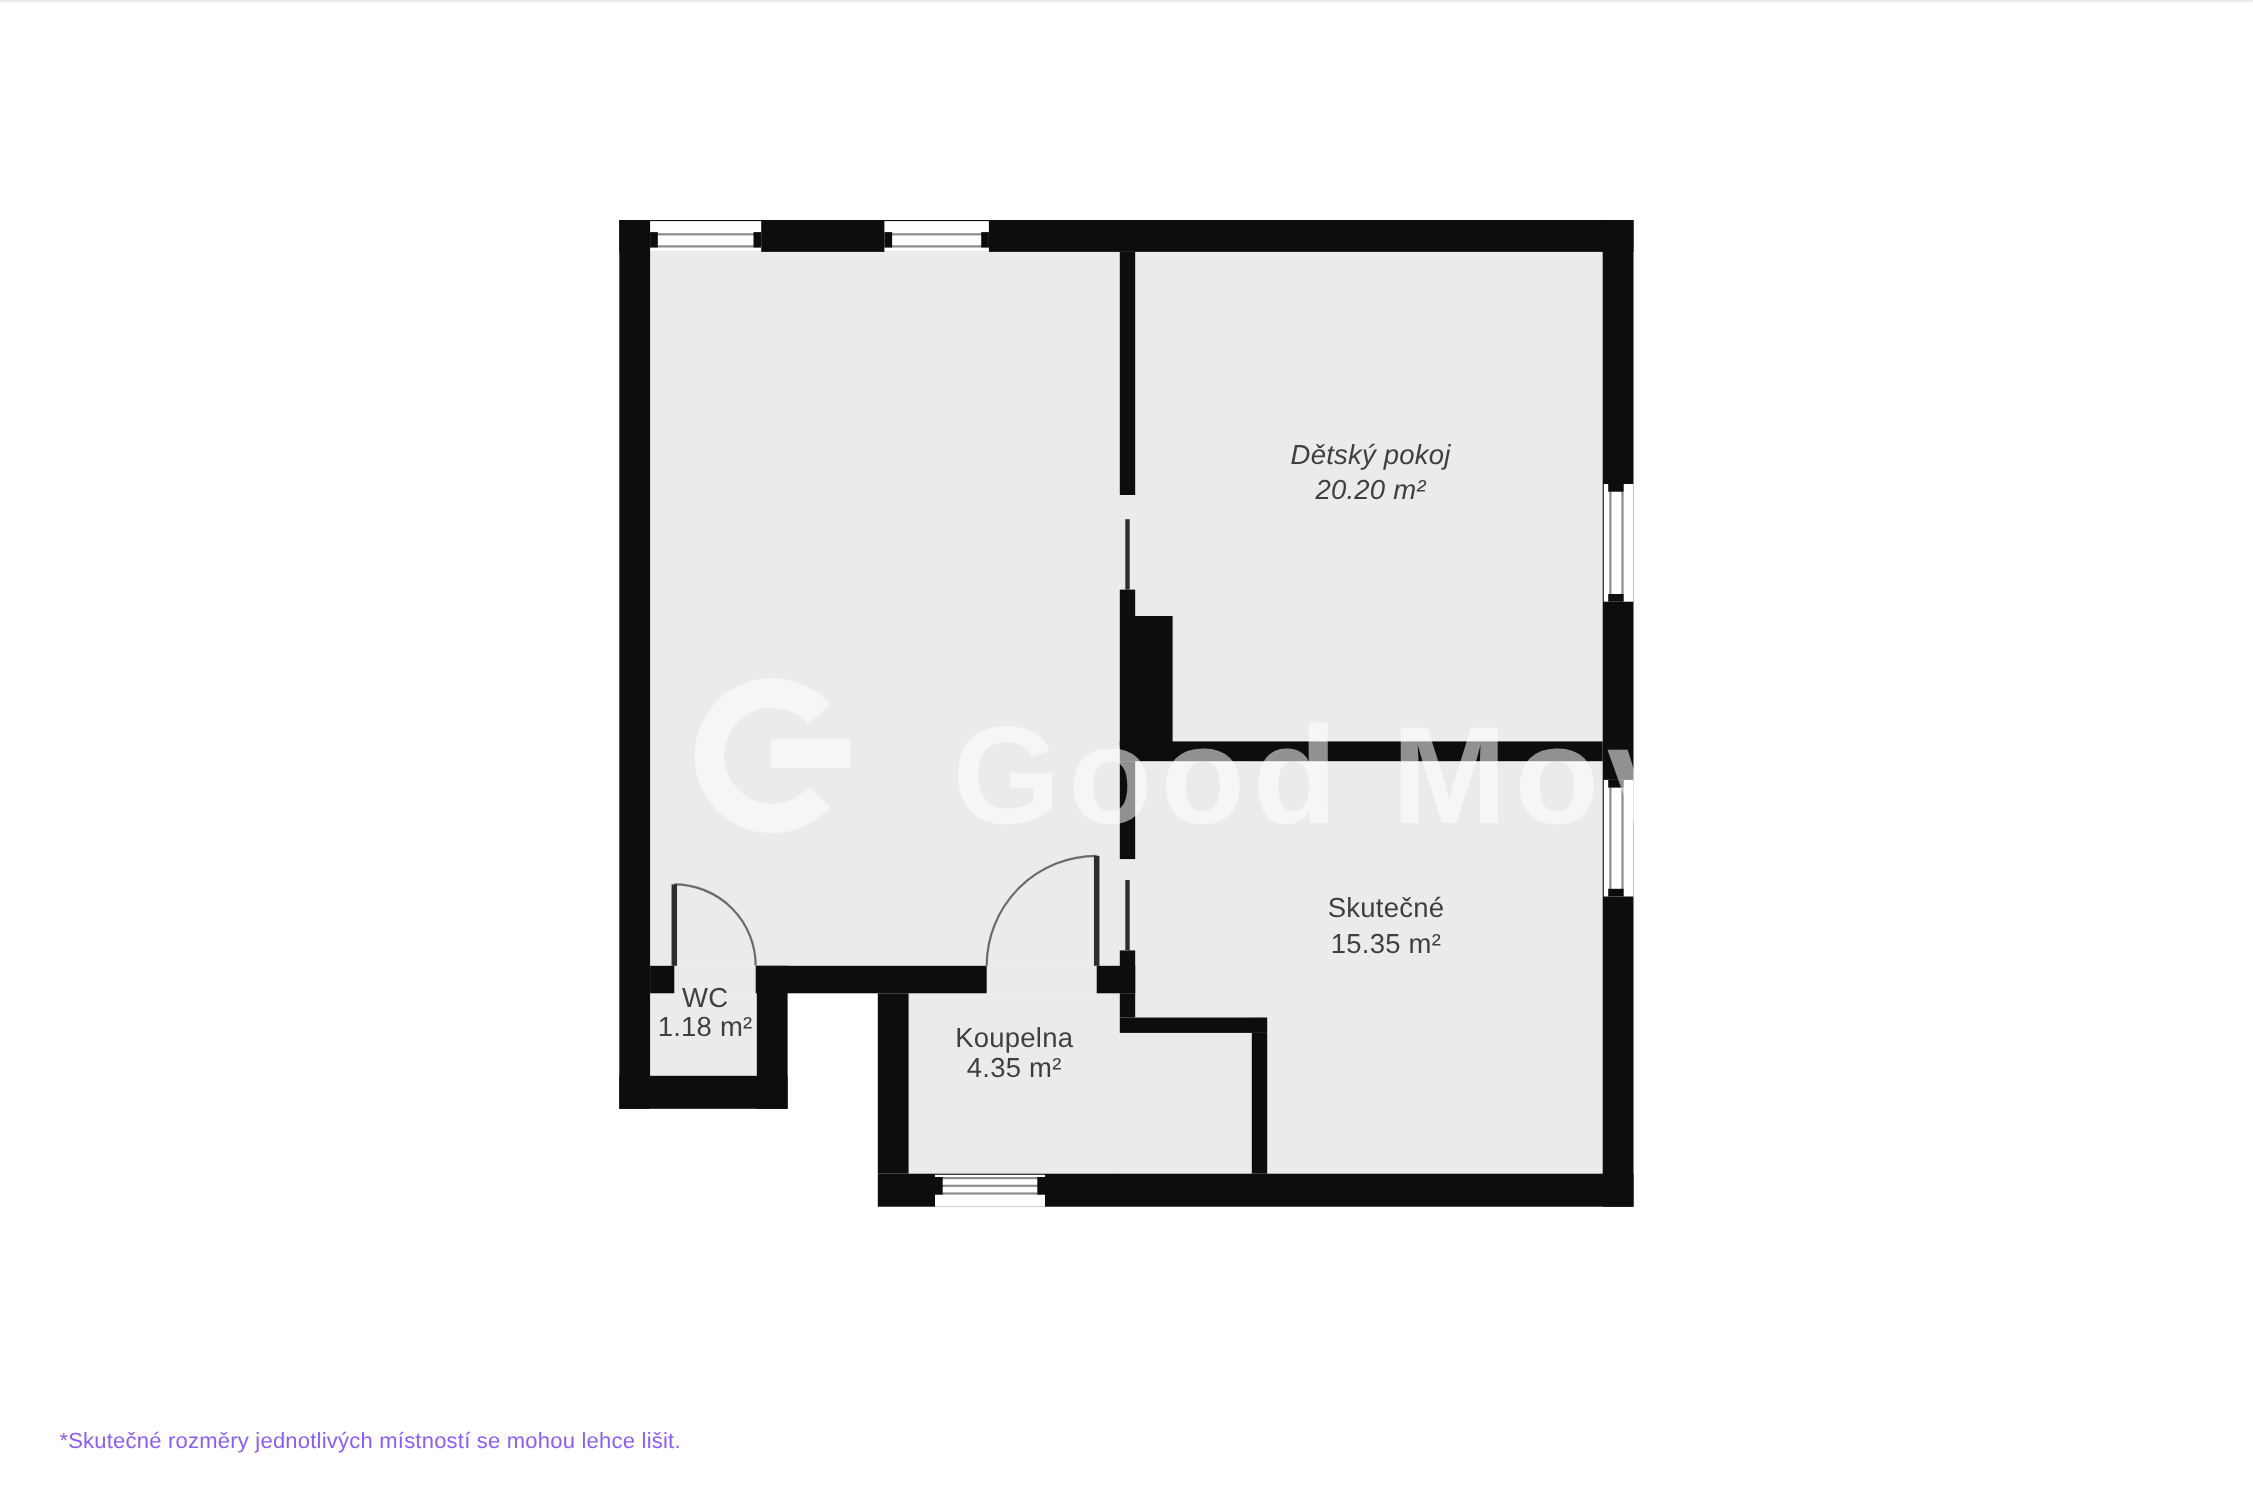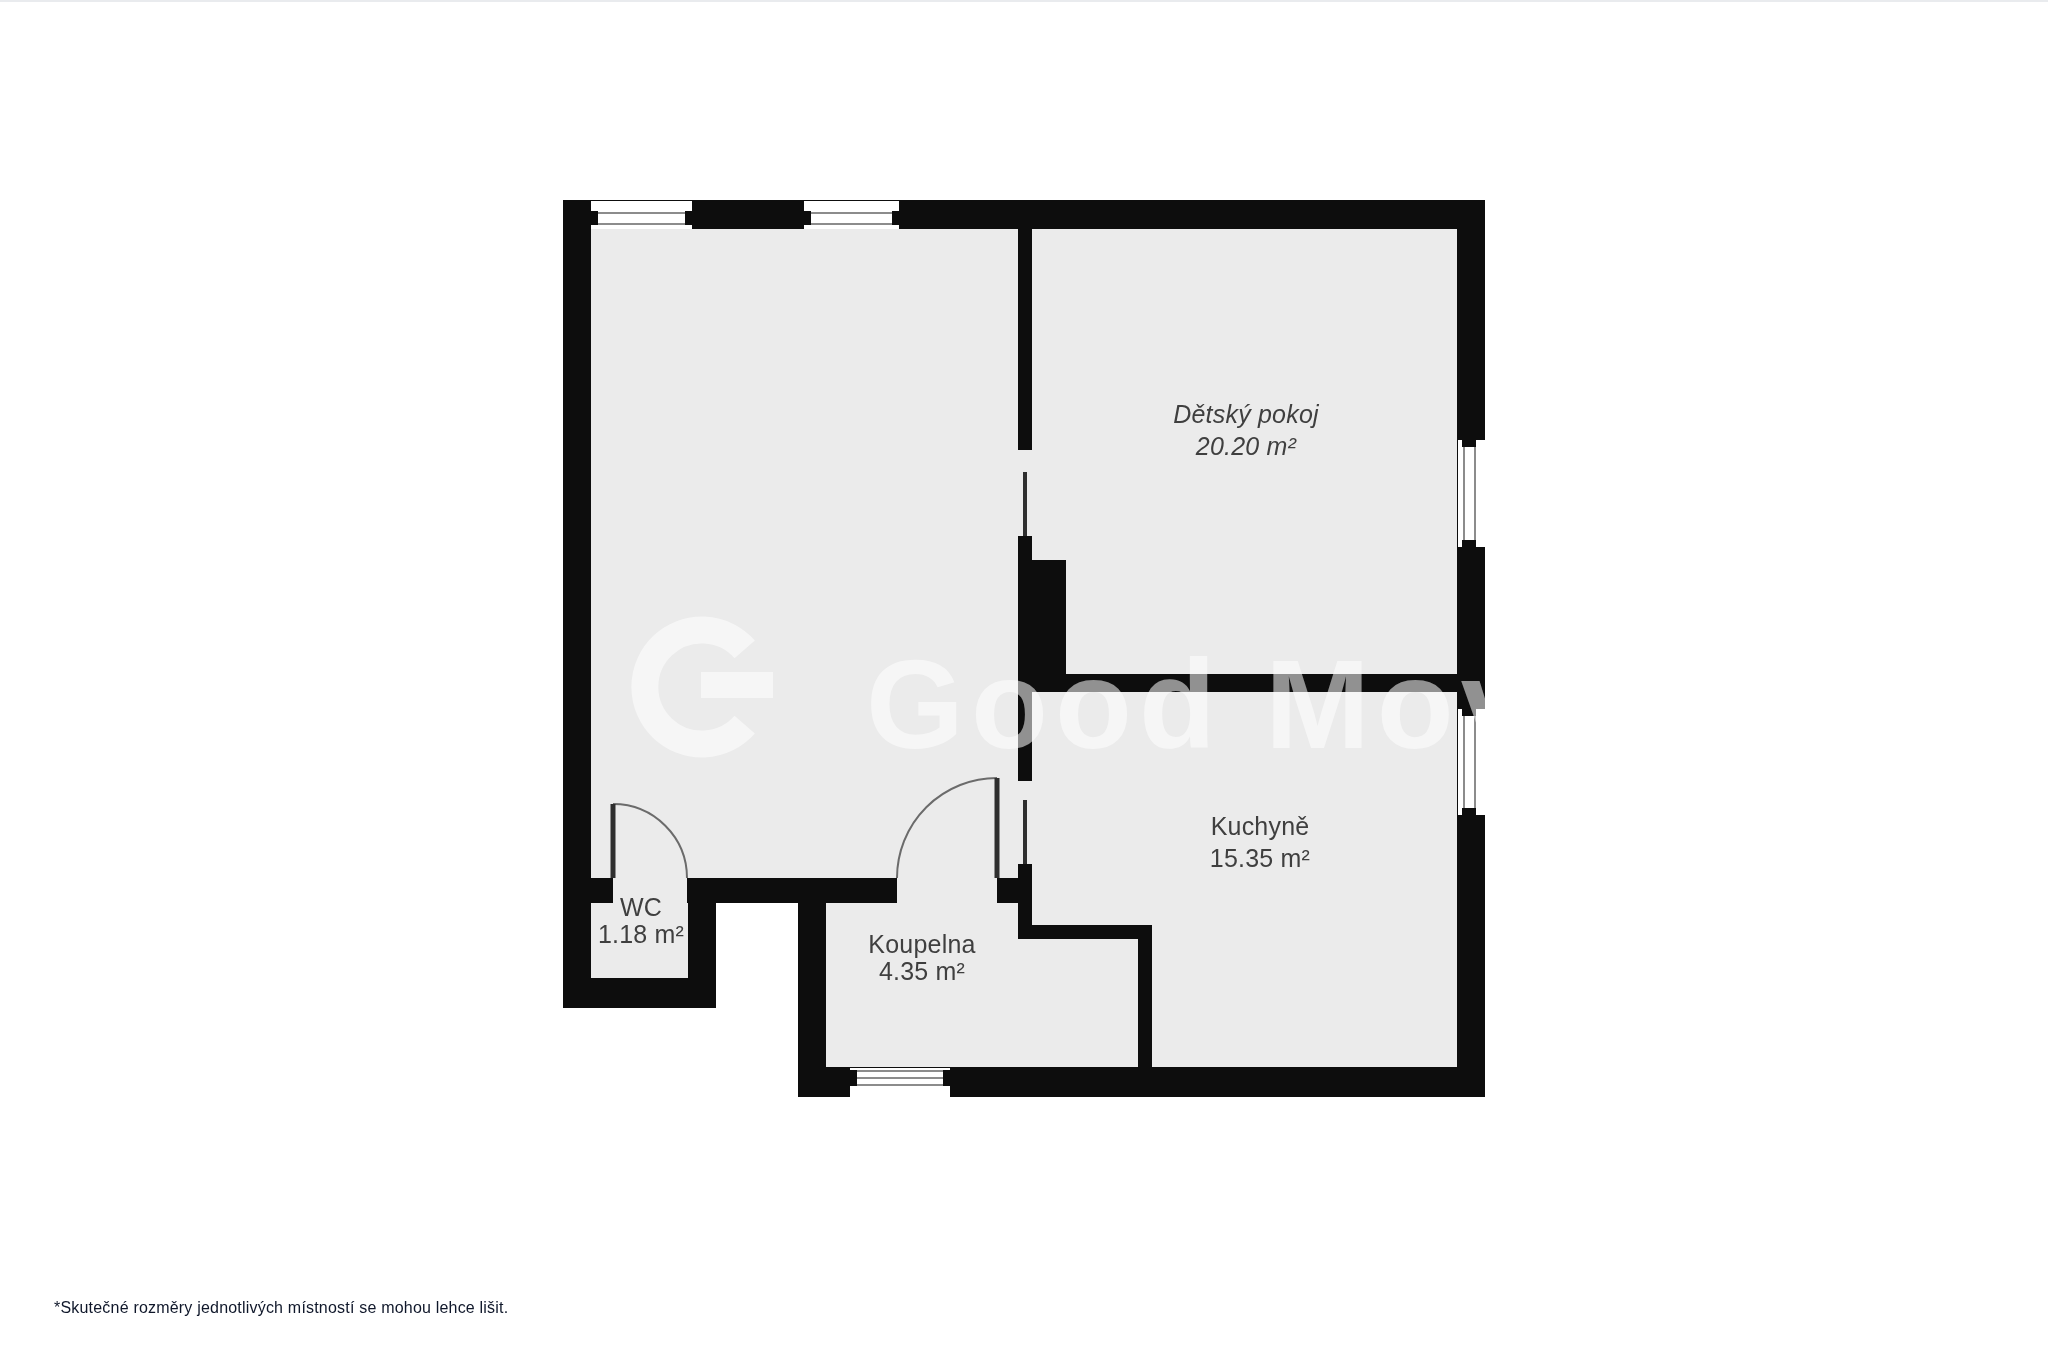--- a/index.html
+++ b/index.html
@@ -27,21 +27,21 @@
   .watermark-text{
     position:absolute;left:846px;top:630px;
     font-size:126px;font-weight:700;letter-spacing:7px;
     color:rgba(255,255,255,0.55);white-space:nowrap;
     user-select:none;
     margin-left:20px;
   }
   .watermark-logo{position:absolute;left:628px;top:602px;}
   .footnote{
     position:absolute;left:54px;top:1297px;
-    font-size:16px;color:#0f172a;letter-spacing:0.2px;text-align:right;
+    font-size:20px;color:#8b5cf6;letter-spacing:0.2px;text-align:right;
   }
 </style>
 </head>
 <body>
 
 <div class="canvas">
 
   <div class="f" style="left:591px;top:227px;width:427px;height:649px;"></div>
   <div class="f" style="left:1032px;top:227px;width:425px;height:445px;"></div>
   <div class="f" style="left:1032px;top:690px;width:120px;height:233px;"></div>
@@ -121,21 +121,21 @@
     <path d="M 116.7 45.4 A 57 57 0 1 0 116.7 120.6" fill="none" stroke="rgba(255,255,255,0.55)" stroke-width="27"></path>
     <rect x="73" y="68" width="72" height="26" fill="rgba(255,255,255,0.55)"></rect>
   </svg>
   <div class="watermark-text">Good Move</div>
 
   <div class="room-label" style="left:1246px;top:428px;font-style:italic;">
     <div>Dětský pokoj</div>
     <div>20.20 m²</div>
   </div>
   <div class="room-label" style="left:1260px;top:840px;">
-    <div>Kuchyně</div>
+    <div>Skutečné</div>
     <div>15.35 m²</div>
   </div>
   <div class="room-label small" style="left:922px;top:956px;">
     <div>Koupelna</div>
     <div>4.35 m²</div>
   </div>
   <div class="room-label small" style="left:641px;top:919px;">
     <div>WC</div>
     <div>1.18 m²</div>
   </div>

